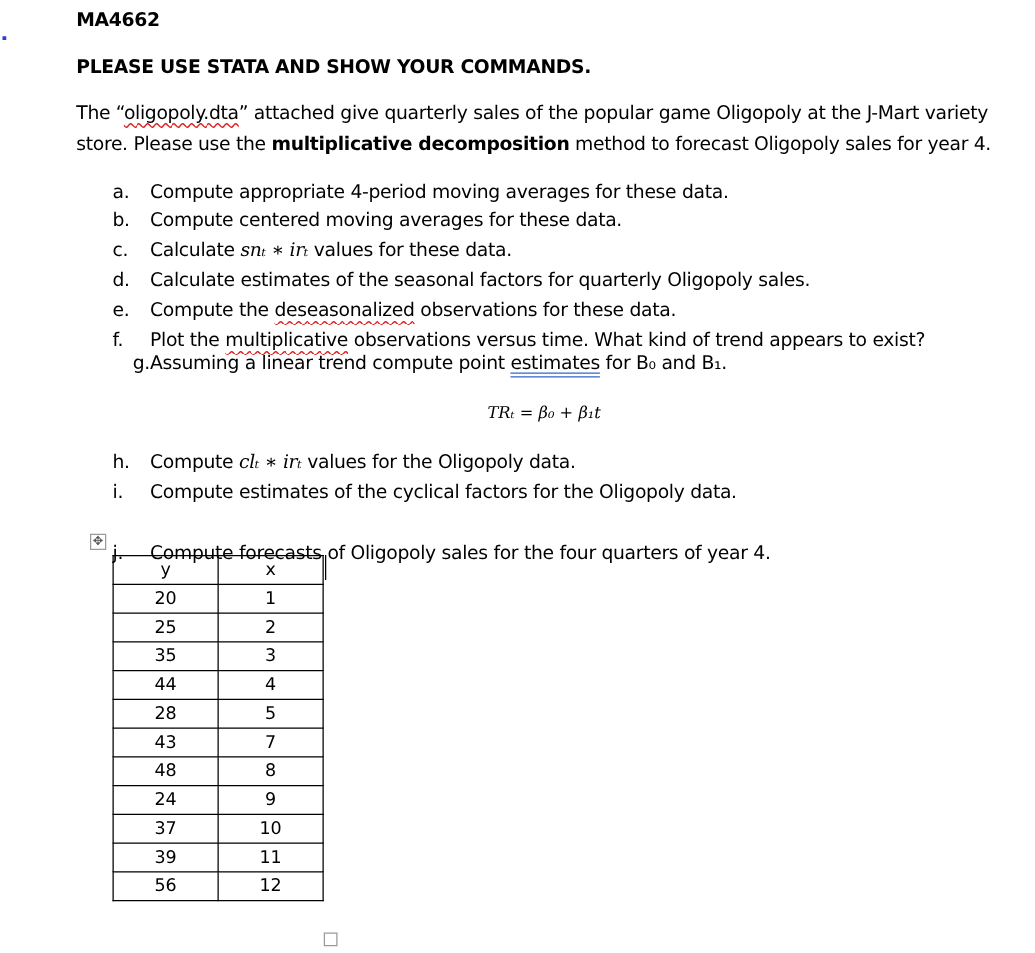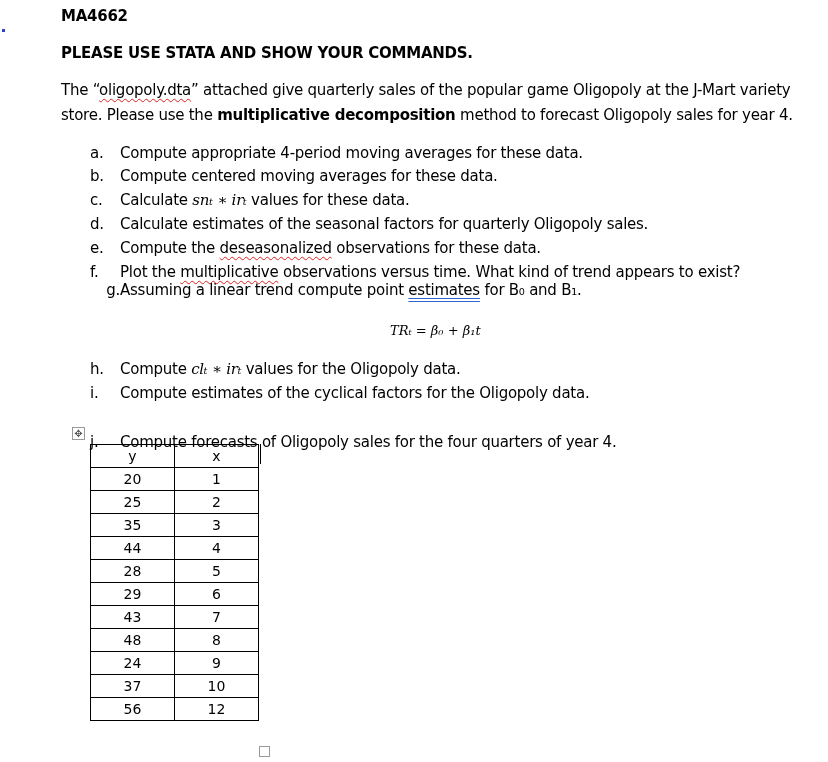--- a/index.html
+++ b/index.html
@@ -94,40 +94,40 @@
       </tr>
   <tr>
         <td>44</td>
         <td>4</td>
       </tr>
   <tr>
         <td>28</td>
         <td>5</td>
       </tr>
   <tr>
-        <td>29</td>
-        <td>6</td>
-      </tr>
-  <tr>
         <td>43</td>
         <td>7</td>
       </tr>
   <tr>
         <td>48</td>
         <td>8</td>
       </tr>
   <tr>
         <td>24</td>
         <td>9</td>
       </tr>
   <tr>
         <td>37</td>
         <td>10</td>
       </tr>
   <tr>
+        <td>39</td>
+        <td>11</td>
+      </tr>
+  <tr>
         <td>56</td>
         <td>12</td>
       </tr>
 </tbody>
   </table>
 
 <div class="abs cursor"></div>
 <div class="abs resize"></div>
 
 </body></html>

